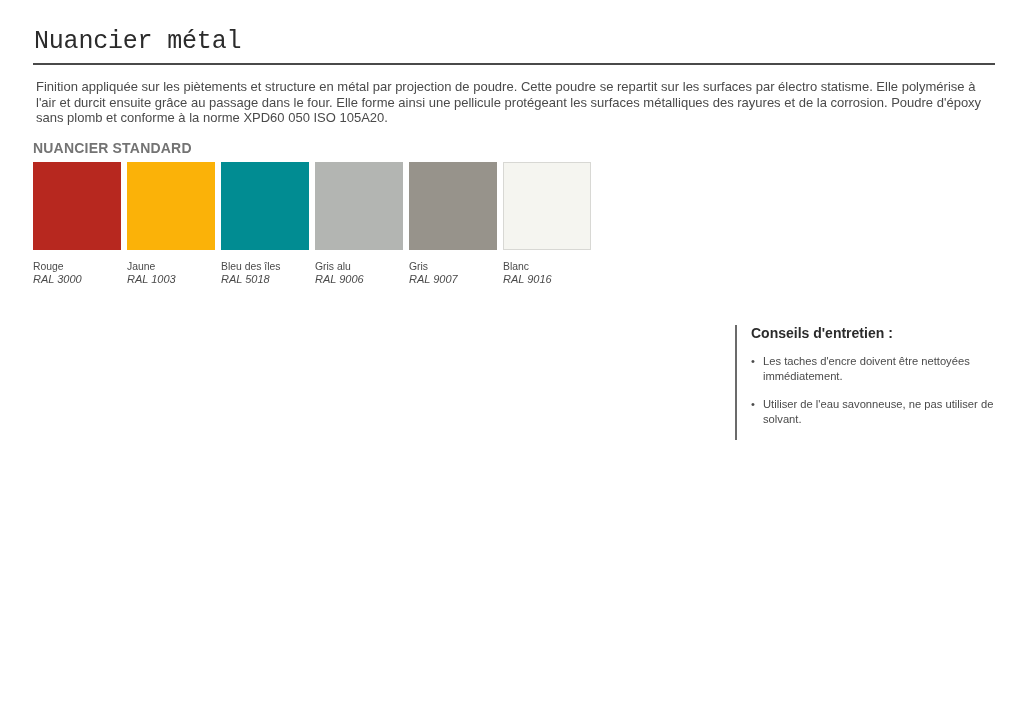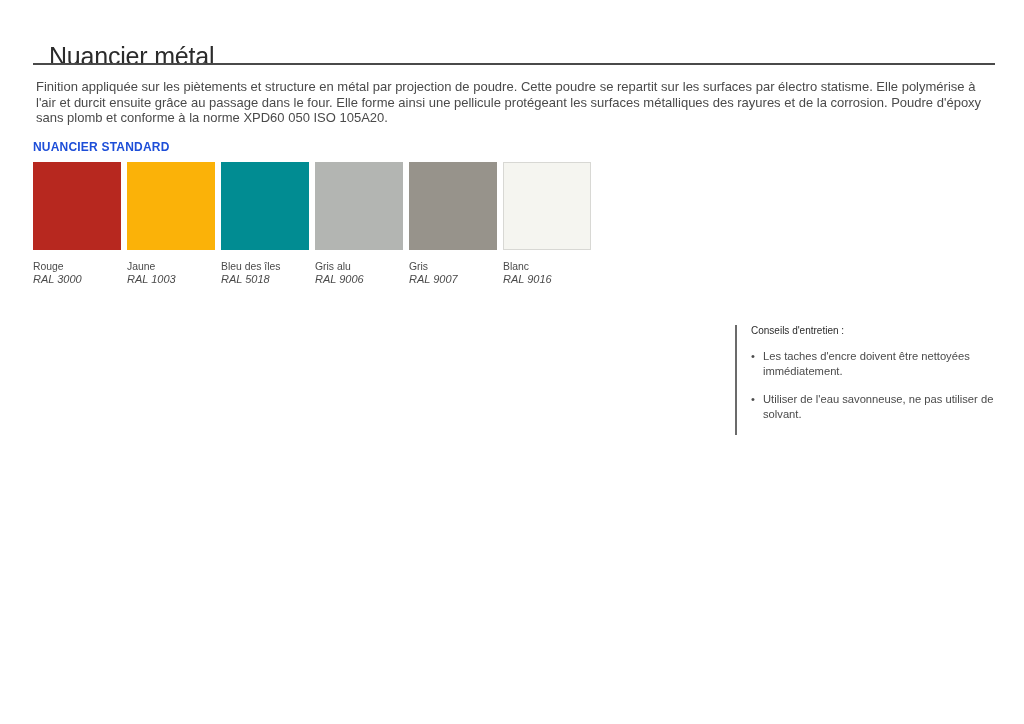--- a/index.html
+++ b/index.html
@@ -23,22 +23,23 @@
 
   
   .page-title {
     position: absolute;
     left: 31px;
     top: 24px;
     font-size: 25px;
     font-weight: 400;
     letter-spacing: -0.2px;
     color: #2b2b2b;
-    margin: 18px;
-    white-space: nowrap;
+    margin: 3px;
+    white-space: nowrap;
+    font-family: Liberation Mono, monospace;
   }
   .title-rule {
     position: absolute;
     left: 33px;
     top: 63px;
     width: 962px;
     height: 2px;
     background: #4a4a4a;
   }
 
@@ -53,24 +54,24 @@
     color: #4a4a4a;
     margin: 3px;
     text-align: left;
   }
 
   
   .section-heading {
     position: absolute;
     left: 33px;
     top: 140px;
-    font-size: 12px;
+    font-size: 14px;
     font-weight: bold;
     letter-spacing: 0.2px;
-    color: #1d4ed8;
+    color: #737373;
     margin: 0;
   }
 
   
   .swatch-row {
     position: absolute;
     left: 33px;
     top: 162px;
     width: 960px;
     display: flex;
@@ -109,22 +110,22 @@
   .tips {
     position: absolute;
     left: 735px;
     top: 325px;
     width: 270px;
     border-left: 2px solid #6b6b6b;
     padding-left: 14px;
     box-sizing: border-box;
   }
   .tips-title {
-    font-size: 10px;
-    font-weight: normal;
+    font-size: 14px;
+    font-weight: bold;
     color: #2b2b2b;
     margin: 0 0 13px 0;
   }
   .tips-list {
     list-style: none;
     margin: 0;
     padding: 0;
   }
   .tips-list li {
     position: relative;

